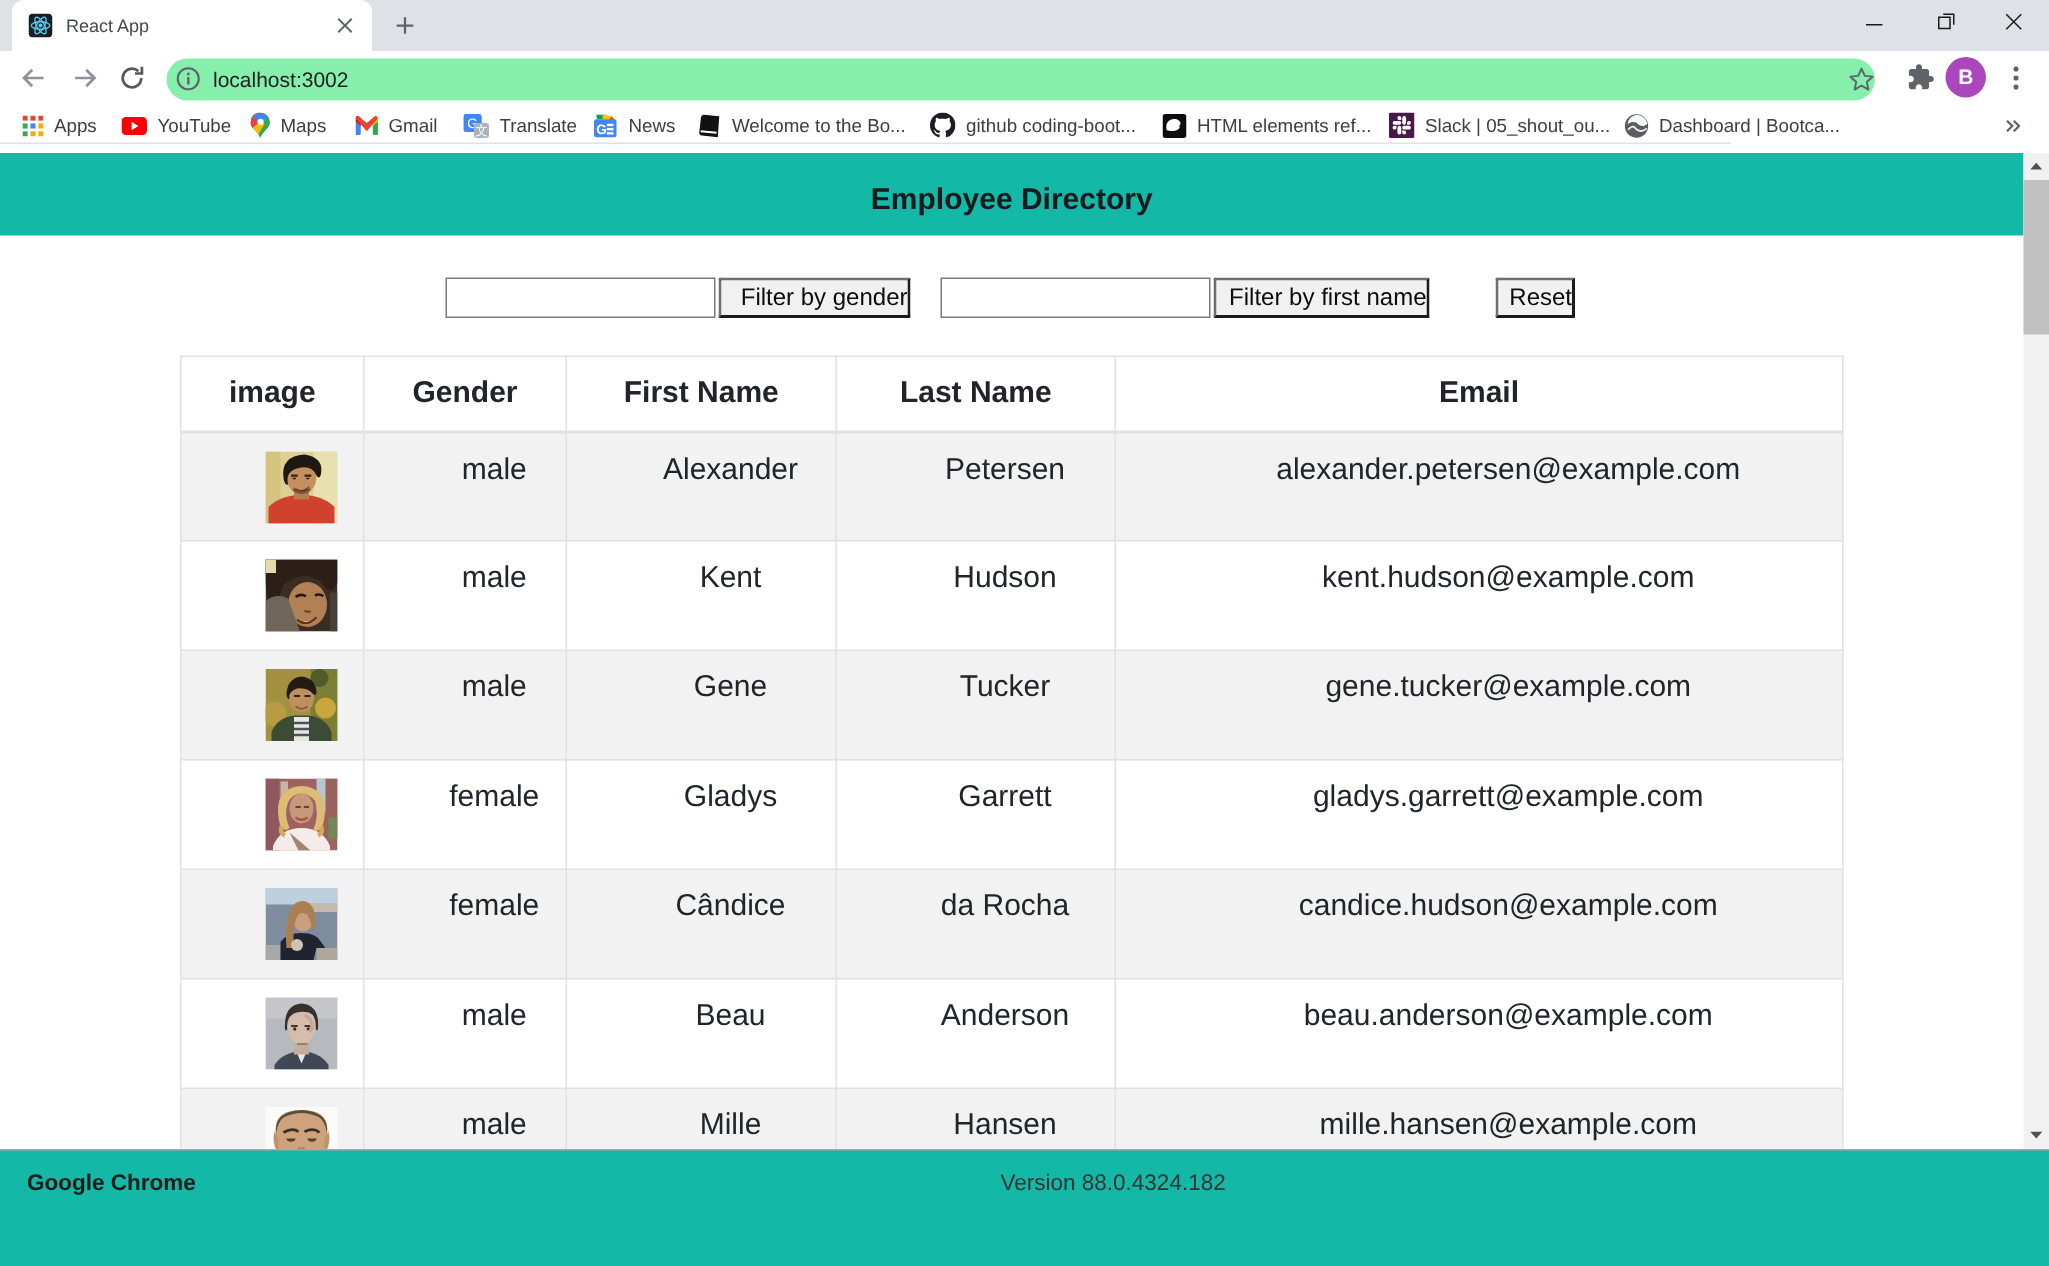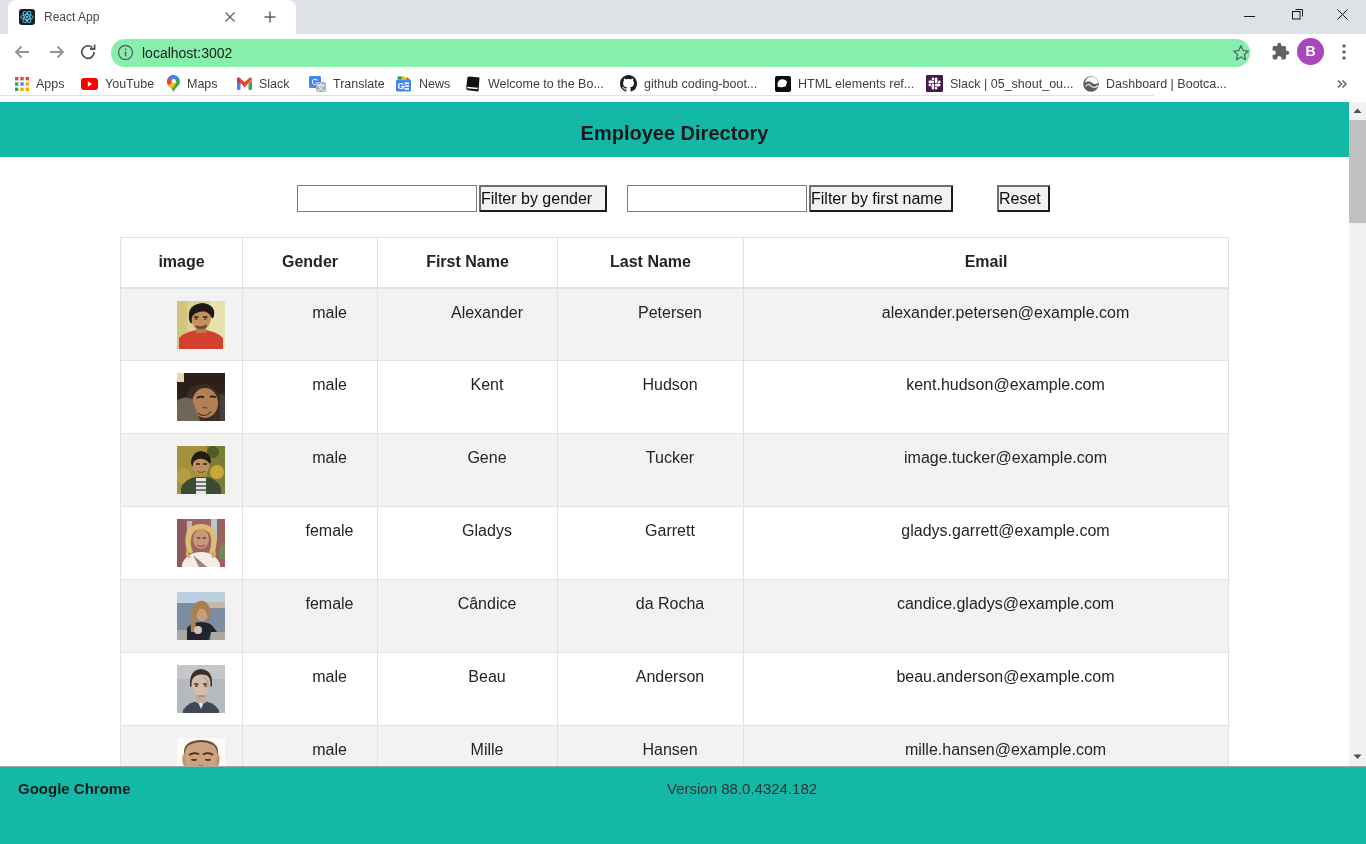--- a/index.html
+++ b/index.html
@@ -1,39 +1,39 @@
 <!DOCTYPE html>
 <html><head>
 <meta charset="utf-8">
 <style>
 * { margin:0; padding:0; box-sizing:border-box; }
 html,body { width:1366px; height:844px; overflow:hidden; font-family:"Liberation Sans", sans-serif; background:#fff; }
 .abs { position:absolute; }
 
 #tabstrip { position:absolute; left:0; top:0; width:1366px; height:34px; background:#dee1e6; }
-#tab { position:absolute; left:8px; top:0px; width:288px; height:34px; background:#fff; border-radius:8px 8px 0 0; }
+#tab { position:absolute; left:8px; top:0px; width:240px; height:34px; background:#fff; border-radius:8px 8px 0 0; }
 #tab .title { position:absolute; left:36px; top:10px; font-size:12px; color:#45494d; white-space:nowrap; }
 #newtab { position:absolute; left:256px; top:3px; width:28px; height:28px; }
 #wincontrols { position:absolute; right:0; top:0; height:33px; }
 
 #toolbar { position:absolute; left:0; top:34px; width:1366px; height:36px; background:#fff; }
 #omnibox { position:absolute; left:111px; top:5px; width:1139px; height:28px; background:#86efac; border-radius:14px; }
 #urltext { position:absolute; left:31px; top:6px; font-size:14px; color:#202124; }
 
 #bookmarks { position:absolute; left:0; top:70px; width:1154px; height:26px; background:#fff; border-bottom:1px solid #dfe1e5; }
 .bi { position:absolute; top:1px; height:25px; display:flex; align-items:center; }
 .bi span { font-size:12.5px; color:#3c4043; margin-left:7px; white-space:nowrap; }
 
 #page { position:absolute; left:0; top:96px; width:1366px; height:748px; background:#fff; overflow:hidden; }
 #bluebar { position:absolute; left:0; top:6px; width:1349px; height:55px; background:#14b8a6; }
 #bluebar h1 { font-size:20px; font-weight:bold; color:#19191f; text-align:center; padding-top:6px; line-height:51px; font-family:"Liberation Sans", sans-serif; }
 .tin { position:absolute; top:89px; height:27px; border:1px solid #7b7b7b; background:#fff; }
-.tbtn { position:absolute; top:89px; height:27px; border:2px solid; border-color:#6e6e6e #1c1c1c #1c1c1c #6e6e6e; background:#f1f1f1; border-radius:1px; font-size:16px; color:#0c0c0c; text-align:left; line-height:23px; font-family:"Liberation Sans", sans-serif; }
-
-#emptable { position:absolute; left:120px; top:141px; width:1109px; border-collapse:collapse; font-size:16px; color:#212529; }
+.tbtn { position:absolute; top:89px; height:27px; border:2px solid; border-color:#6e6e6e #1c1c1c #1c1c1c #6e6e6e; background:#f1f1f1; border-radius:1px; font-size:16px; color:#0c0c0c; text-align:right; line-height:23px; font-family:"Liberation Sans", sans-serif; }
+
+#emptable { position:absolute; left:120px; top:141px; width:1109px; border-collapse:collapse; font-size:20px; color:#212529; }
 #emptable th, #emptable td { border:1px solid #dee2e6; text-align:center; vertical-align:top; padding:0; }
 #emptable th { height:50px; font-weight:bold; padding-top:12px; line-height:24px; border-bottom:2px solid #dee2e6; }
 #emptable td { height:73px; padding-top:12px; line-height:24px;padding-left:39px; }
 #emptable tr.odd td { background:#f2f2f2; }
 .ph { width:48px; height:48px; display:block; margin:0 auto; }
 
 #sbar { position:absolute; left:1349px; top:102px; width:17px; height:664px; background:#f1f1f1; }
 #sthumb { position:absolute; left:0px; top:18px; width:17px; height:103px; background:#c1c1c1; }
 
 #overlay { position:absolute; left:0; top:766px; width:1366px; height:78px; background:#14b8a6; border-top:1px solid #a7a7a7; z-index:50; }
@@ -138,21 +138,21 @@
       <span>Maps</span>
     </div>
   <div class="bi" style="left:237px">
       <svg width="15" height="13" viewBox="0 0 15 13">
         <rect x="0" y="2" width="3.5" height="11" rx="1" fill="#4285f4"></rect>
         <rect x="11.5" y="2" width="3.5" height="11" rx="1" fill="#34a853"></rect>
         <path d="M0 4 V1.8 Q0 0.2 1.6 0.2 L3.5 1.5 V7 Z" fill="#c5221f"></path>
         <path d="M15 4 V1.8 Q15 0.2 13.4 0.2 L11.5 1.5 V7 Z" fill="#fbbc04"></path>
         <path d="M1.6 0.2 L7.5 5 L13.4 0.2 L15 1.9 L7.5 10.5 L0 1.9 Z" fill="#ea4335"></path>
       </svg>
-      <span>Slack</span>
+      <span>Gmail</span>
     </div>
   <div class="bi" style="left:309px">
       <svg width="17" height="16" viewBox="0 0 17 16">
         <rect x="0" y="0" width="12" height="12" rx="2" fill="#5c7cfa"></rect>
         <rect x="0" y="0" width="12" height="12" rx="2" fill="#4285f4"></rect>
         <text x="6" y="9.2" font-size="9" fill="#fff" text-anchor="middle" font-family="Liberation Sans">G</text>
         <rect x="7" y="6" width="10" height="10" rx="2" fill="#aab2bd"></rect>
         <text x="12" y="13.8" font-size="8.5" fill="#fff" text-anchor="middle" font-family="Liberation Sans">文</text>
       </svg>
       <span>Translate</span>
@@ -293,21 +293,21 @@
               <path d="M19 36 h10 M19 40 h10 M19 44 h10" stroke="#49505a" stroke-width="1.6"></path>
               <ellipse cx="24" cy="19" rx="8.5" ry="10" fill="#bd9060"></ellipse>
               <path d="M14 16 Q15 6 24 5 Q33 6 34 15 Q34 18 32 17 Q28 12 21 13 Q15 15 16 20 Q14 20 14 16 Z" fill="#241c14"></path>
               <path d="M19 18 h4 M26 18 h4" stroke="#2e2318" stroke-width="1.4"></path>
               <path d="M20 25 q4 3 8 0" stroke="#8a5c34" stroke-width="1.4" fill="none"></path>
             </svg>
           </td>
           <td>male</td>
           <td>Gene</td>
           <td>Tucker</td>
-          <td>image.tucker@example.com</td>
+          <td>gene.tucker@example.com</td>
         </tr>
       <tr>
           <td>
             <svg class="ph" viewBox="0 0 48 48">
               <rect width="48" height="48" fill="#a06260"></rect>
               <rect x="0" y="0" width="9" height="48" fill="#8e585e"></rect>
               <rect x="39" y="0" width="9" height="40" fill="#9a625c"></rect>
               <rect x="34" y="0" width="6" height="22" fill="#b5c8d2"></rect>
               <rect x="10" y="2" width="5" height="13" fill="#c4b4ac"></rect>
               <rect x="42" y="26" width="6" height="14" fill="#6f8a56"></rect>
@@ -335,21 +335,21 @@
               <rect x="34" y="40" width="14" height="8" fill="#b0a89c"></rect>
               <path d="M10 48 V36 Q14 30 24 30 Q34 30 37 36 L40 40 H34 L32 48 Z" fill="#20242e"></path>
               <ellipse cx="25" cy="20" rx="7" ry="9" fill="#c99f7e"></ellipse>
               <path d="M14 40 Q12 18 20 10 Q28 6 32 14 Q35 22 32 30 Q30 22 28 18 Q22 14 20 22 Q18 30 19 40 Z" fill="#ab8050"></path>
               <circle cx="21" cy="38" r="4" fill="#cdc4b8"></circle>
             </svg>
           </td>
           <td>female</td>
           <td>Cândice</td>
           <td>da Rocha</td>
-          <td>candice.gladys@example.com</td>
+          <td>candice.hudson@example.com</td>
         </tr>
       <tr>
           <td>
             <svg class="ph" viewBox="0 0 48 48">
               <rect width="48" height="48" fill="#b6b9be"></rect>
               <rect x="0" y="0" width="48" height="14" fill="#c4c6ca"></rect>
               <path d="M6 48 V45 Q12 36 24 36 Q36 36 42 45 V48 Z" fill="#3f4854"></path>
               <path d="M21 37 h6 l-3 7 Z" fill="#e4e7ea"></path>
               <path d="M19 30 h10 v8 h-10 Z" fill="#c4ad9c"></path>
               <ellipse cx="24" cy="20" rx="9" ry="11.5" fill="#d5bdac"></ellipse>

